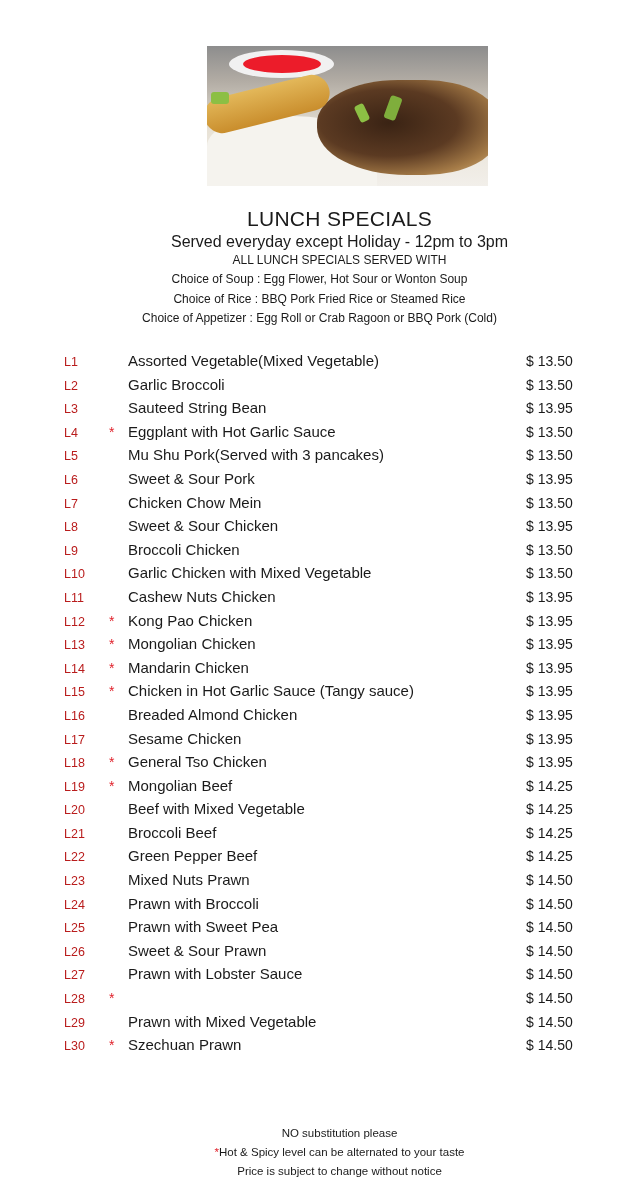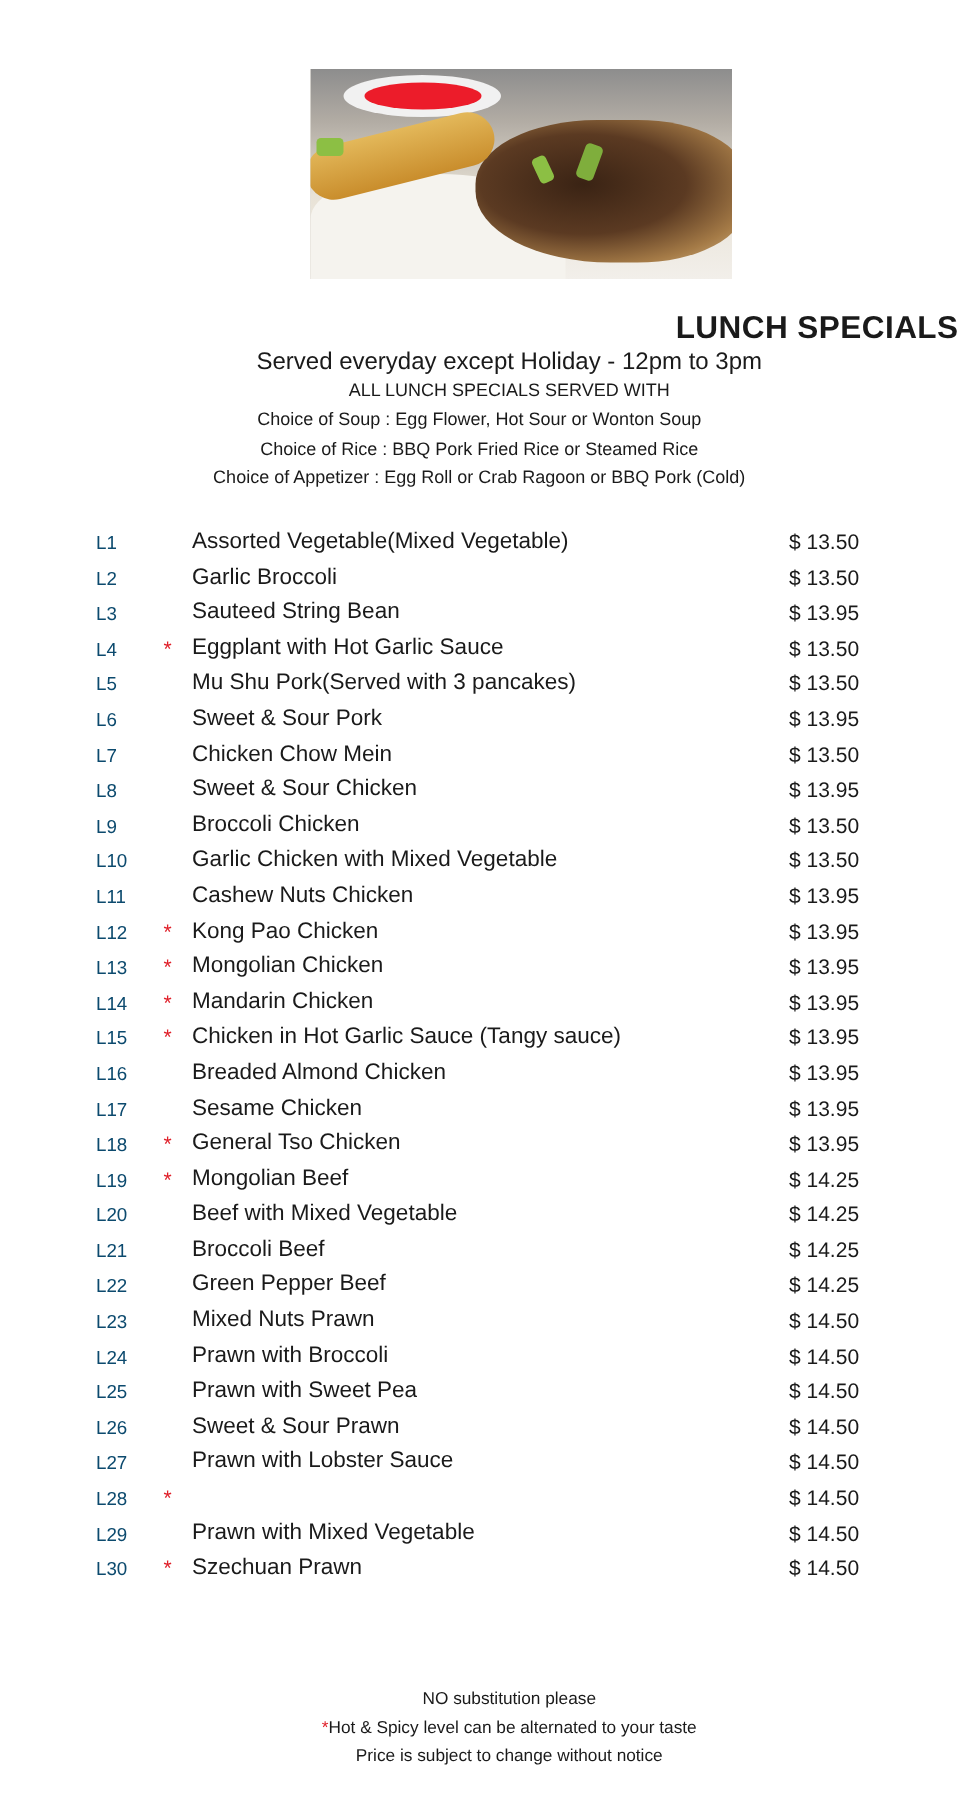--- a/index.html
+++ b/index.html
@@ -14,28 +14,28 @@
     .photo .sauce-dish { position: absolute; left: 22px; top: 4px; width: 105px; height: 28px; border-radius: 50%; background: #f1f1f1; }
     .photo .sauce { position: absolute; left: 36px; top: 9px; width: 78px; height: 18px; border-radius: 50%; background: #ec1c2a; }
     .photo .rice { position: absolute; left: 0; top: 70px; width: 170px; height: 75px; border-radius: 40% 50% 0 0; background: #f5f3ee; }
     .photo .eggroll { position: absolute; left: -4px; top: 40px; width: 128px; height: 36px; border-radius: 18px; background: linear-gradient(180deg, #e3b85a, #c98d2c); transform: rotate(-14deg); }
     .photo .beef { position: absolute; left: 110px; top: 34px; width: 180px; height: 95px; border-radius: 45% 40% 40% 50%; background: radial-gradient(ellipse at 40% 45%, #3a2314 0%, #5b3a22 45%, #a57b47 75%, #d8b98b 100%); }
     .photo .green1 { position: absolute; left: 180px; top: 50px; width: 12px; height: 24px; background: #7fae3c; transform: rotate(20deg); border-radius: 3px; }
     .photo .green2 { position: absolute; left: 150px; top: 58px; width: 10px; height: 18px; background: #8cbf44; transform: rotate(-25deg); border-radius: 3px; }
     .photo .green3 { position: absolute; left: 4px; top: 46px; width: 18px; height: 12px; background: #8cbf44; border-radius: 3px; }
 
     .header { position: absolute; left: 0; top: 205px; width: 639px; text-align: center; }
-    .title { font-size: 21px; font-weight: bold; letter-spacing: 0.3px; margin-left: 40px; line-height: 28px; text-align: right; }
+    .title { font-size: 21px; font-weight: normal; letter-spacing: 0.3px; margin-left: 40px; line-height: 28px; }
     .sub { font-size: 16px; margin-left: 40px; line-height: 18px; }
     .sub-bold { font-size: 12px; font-weight: normal; margin-left: 40px; line-height: 19px; }
     .choice { font-size: 12px; line-height: 19.5px; }
 
     .menu { position: absolute; left: 0; top: 351px; width: 639px; }
     .row { position: relative; height: 23.6px; font-size: 15px; }
-    .code { position: absolute; left: 64px; top: 4px; font-size: 12.5px; color: #0c4a6e; }
+    .code { position: absolute; left: 64px; top: 4px; font-size: 12.5px; color: #b91c1c; }
     .star { position: absolute; left: 109px; top: 2px; font-size: 14px; color: #e0202a; }
     .name { position: absolute; left: 128px; top: 1px; }
     .price { position: absolute; left: 510px; top: 2px; font-size: 14px; margin-left: 16px; }
 
     .footer { position: absolute; left: 0; top: 1124px; width: 639px; text-align: center; font-size: 11.5px; line-height: 19px; margin-left: 20px; }
     .footer .red { color: #e0202a; }
   </style>
 </head>
 <body>
 

